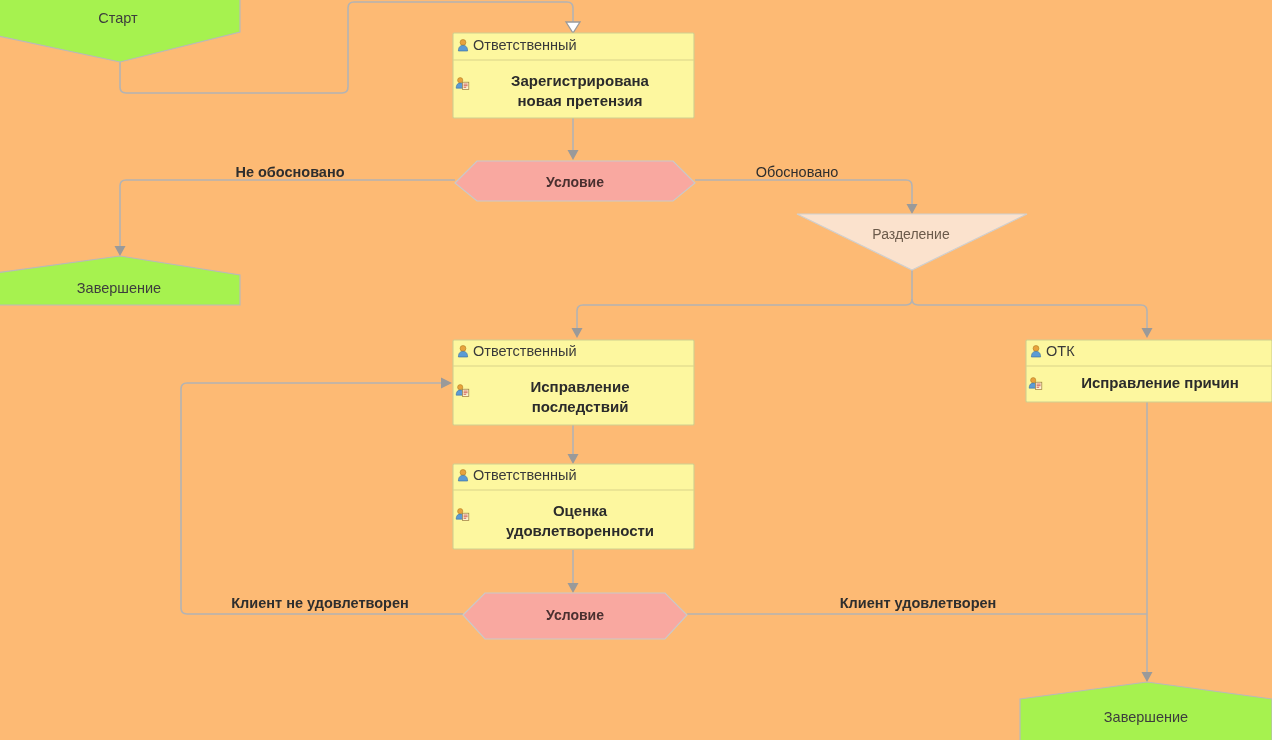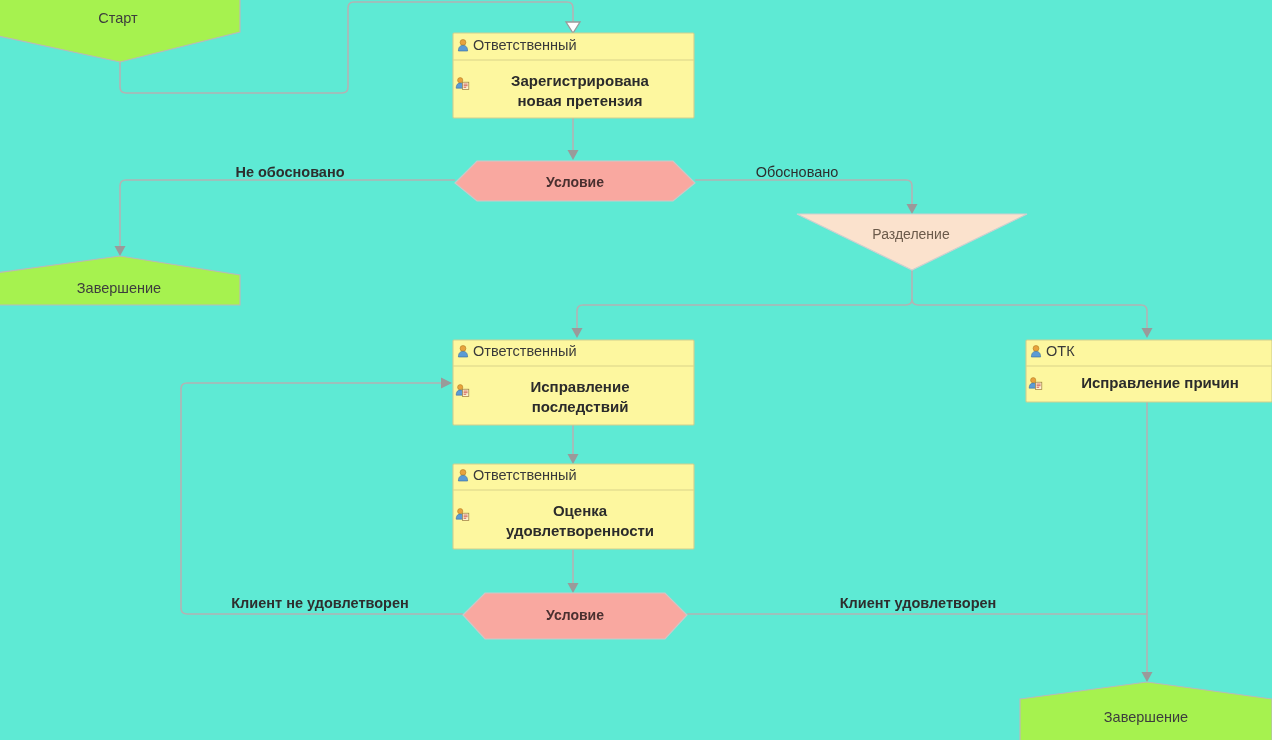--- a/index.html
+++ b/index.html
@@ -10,21 +10,21 @@
   body {
     width: 1272px;
     height: 740px;
     overflow: hidden;
     font-family: "Liberation Sans", sans-serif;
   }
   #canvas {
     position: relative;
     width: 1272px;
     height: 740px;
-    background: #5eead4;
+    background: #fdba74;
   }
   svg#diagram {
     position: absolute;
     left: 0;
     top: 0;
     width: 1272px;
     height: 740px;
     display: block;
   }
   .conn {

